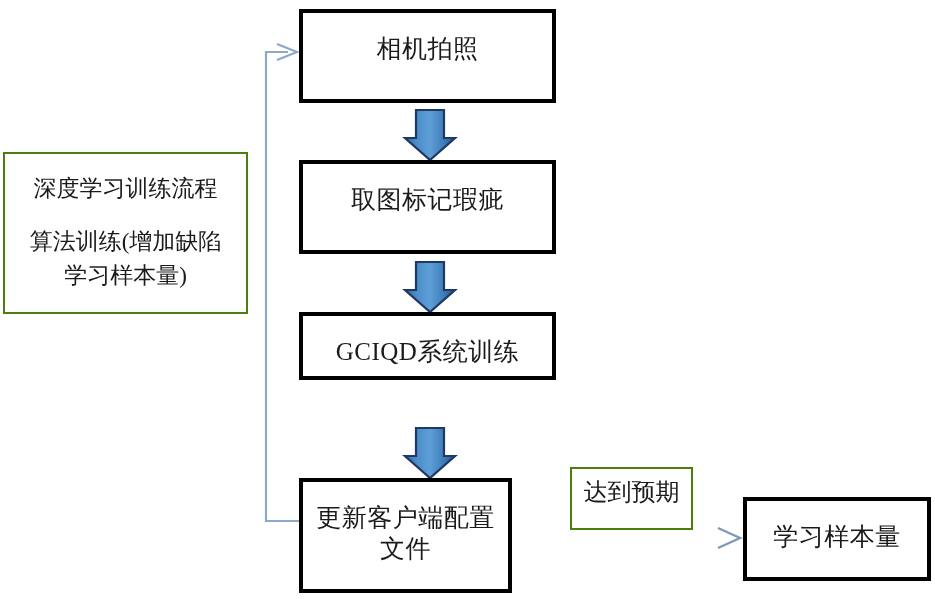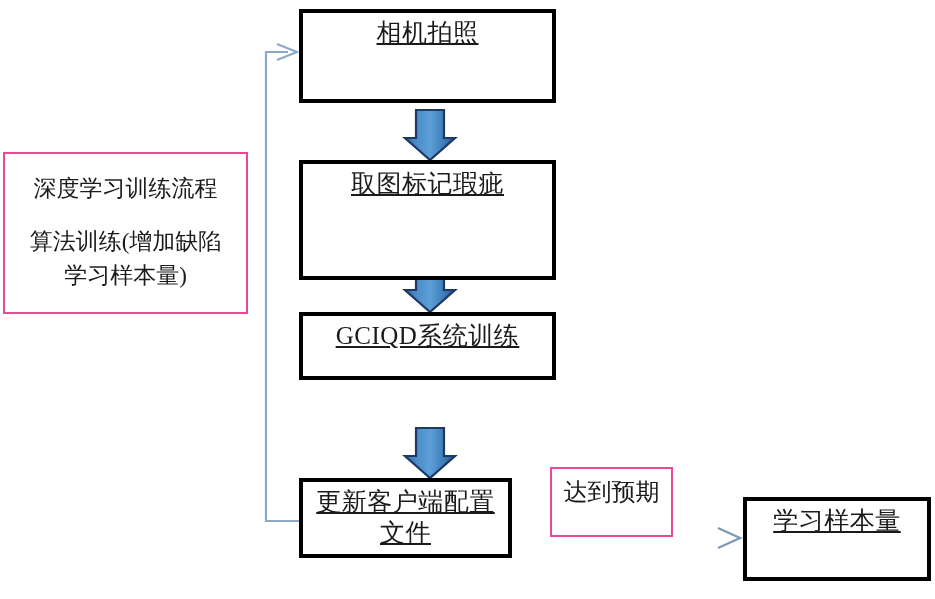--- a/index.html
+++ b/index.html
@@ -24,34 +24,33 @@
     background: #ffffff;
     border: 4px solid #000000;
     display: flex;
     justify-content: center;
     align-items: flex-start;
     text-align: center;
   }
   .proc-box .box-label {
     display: block;
     width: 100%;
-    padding-top: 4px;
+    padding-top: 20px;
     font-size: 25px;
     line-height: 1.25;
     color: #1a1a1a;
     letter-spacing: 0.5px;
     white-space: pre-line;
-    text-decoration: underline;
   }
   
   .note-box {
     position: absolute;
     box-sizing: border-box;
     background: #ffffff;
-    border: 2px solid #ec4899;
+    border: 2px solid #4d7c0f;
     text-align: center;
   }
   .note-box .note-line {
     display: block;
     font-size: 23px;
     line-height: 1.45;
     color: #1a1a1a;
     white-space: pre-line;
   }
   #side-note {
@@ -120,34 +119,34 @@
   <div class="note-box" id="side-note" style="left:3px; top:152px; width:245px; height:162px;">
     <span class="note-line first">深度学习训练流程</span>
     <span class="note-line">算法训练(增加缺陷
 学习样本量)</span>
   </div>
 
   <div class="proc-box" style="left:299px; top:9px; width:257px; height:94px;">
     <span class="box-label">相机拍照</span>
   </div>
 
-  <div class="proc-box" style="left:299px; top:160px; width:257px; height:120px;">
+  <div class="proc-box" style="left:299px; top:160px; width:257px; height:94px;">
     <span class="box-label">取图标记瑕疵</span>
   </div>
 
   <div class="proc-box" style="left:299px; top:312px; width:257px; height:68px;">
     <span class="box-label">GCIQD系统训练</span>
   </div>
 
-  <div class="proc-box" style="left:299px; top:478px; width:213px; height:80px;">
+  <div class="proc-box" style="left:299px; top:478px; width:213px; height:115px;">
     <span class="box-label">更新客户端配置
 文件</span>
   </div>
 
   <div class="proc-box" style="left:743px; top:497px; width:188px; height:84px;">
     <span class="box-label">学习样本量</span>
   </div>
 
-  <div class="note-box" id="expect-note" style="left:550px; top:467px; width:123px; height:70px;">
+  <div class="note-box" id="expect-note" style="left:570px; top:467px; width:123px; height:63px;">
     <span class="note-line">达到预期</span>
   </div>
 
 </div>
 
 </body></html>

